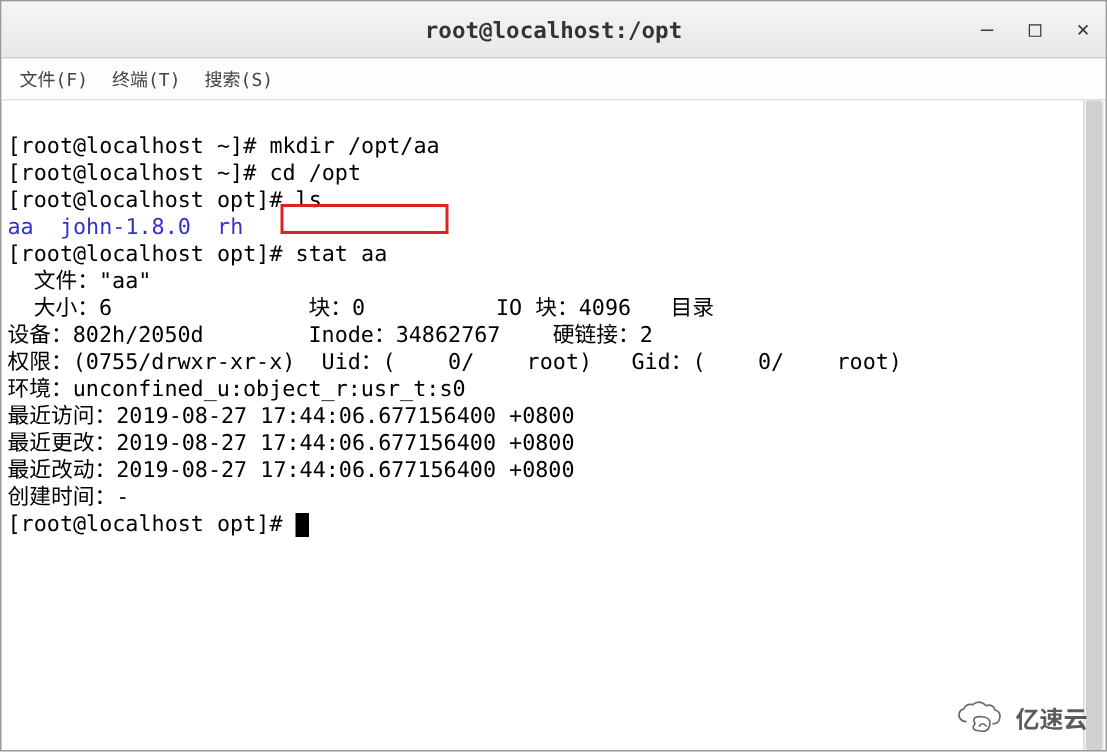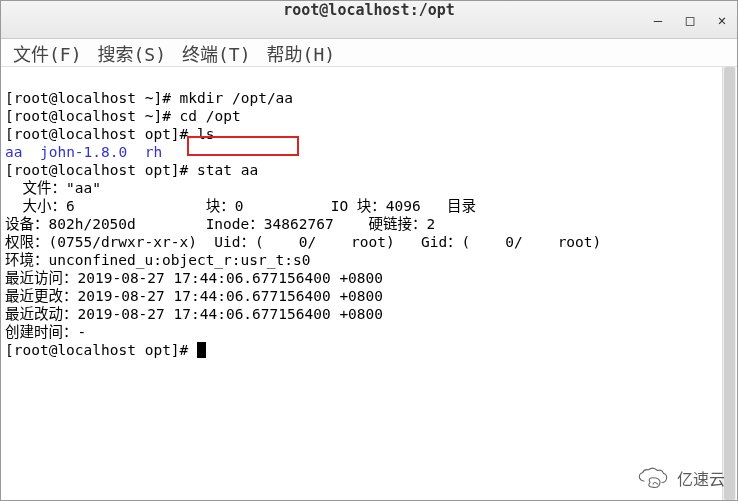--- a/index.html
+++ b/index.html
@@ -14,20 +14,21 @@
       background: #ffffff;
       border: 1px solid #999;
       overflow: hidden;
       position: relative;
     }
     .titlebar {
       height: 38px;
       background: linear-gradient(to bottom, #f5f5f5, #e8e8e8);
       border-bottom: 1px solid #ccc;
       display: flex;
+      align-items: center;
       justify-content: center;
       position: relative;
     }
     .titlebar-title {
       font-weight: bold;
       font-size: 15px;
       color: #333;
     }
     .titlebar-controls {
       position: absolute;
@@ -50,21 +51,21 @@
     .menubar {
       height: 28px;
       background: #fdfdfd;
       border-bottom: 1px solid #e0e0e0;
       display: flex;
       align-items: center;
       padding: 0 4px;
     }
     .menu-item {
       padding: 18px 8px;
-      font-size: 18px;
+      font-size: 12px;
       color: #444;
       cursor: pointer;
     }
     .terminal-body {
       padding: 4px 4px;
       font-size: 14.5px;
       line-height: 18px;
       color: #000;
       font-family: "DejaVu Sans Mono", "Noto Sans Mono CJK SC", monospace;
       white-space: pre;
@@ -114,41 +115,40 @@
       gap: 6px;
       opacity: 0.8;
     }
     .watermark-logo {
       width: 36px;
       height: 24px;
     }
     .watermark-text {
       font-size: 16px;
       color: #333;
-      font-weight: 400;
+      font-weight: 700;
       font-family: "Noto Sans CJK SC", sans-serif;
     }
   </style>
 </head>
 <body>
 
 <div class="titlebar">
   <span class="titlebar-title">root@localhost:/opt</span>
   <div class="titlebar-controls">
     <div class="titlebar-btn">—</div>
     <div class="titlebar-btn">□</div>
     <div class="titlebar-btn">✕</div>
   </div>
 </div>
 
 <div class="menubar">
   <div class="menu-item">文件(F)</div>
+  <div class="menu-item">终端(T)</div>
   <div class="menu-item">搜索(S)</div>
-  <div class="menu-item">终端(T)</div>
-  <div class="menu-item">帮助(H)</div>
 </div>
 
 <div class="terminal-body">
 <span>[root@localhost ~]# mkdir /opt/aa</span>
 <span>[root@localhost ~]# cd /opt</span>
 <span>[root@localhost opt]# ls</span>
 <span class="blue-text">aa</span>  <span class="blue-text">john-1.8.0</span>  <span class="blue-text">rh</span>
 <span>[root@localhost opt]# stat aa</span>
 <span>  文件："aa"</span>
 <span>  大小：6               块：0          IO 块：4096   目录</span>

